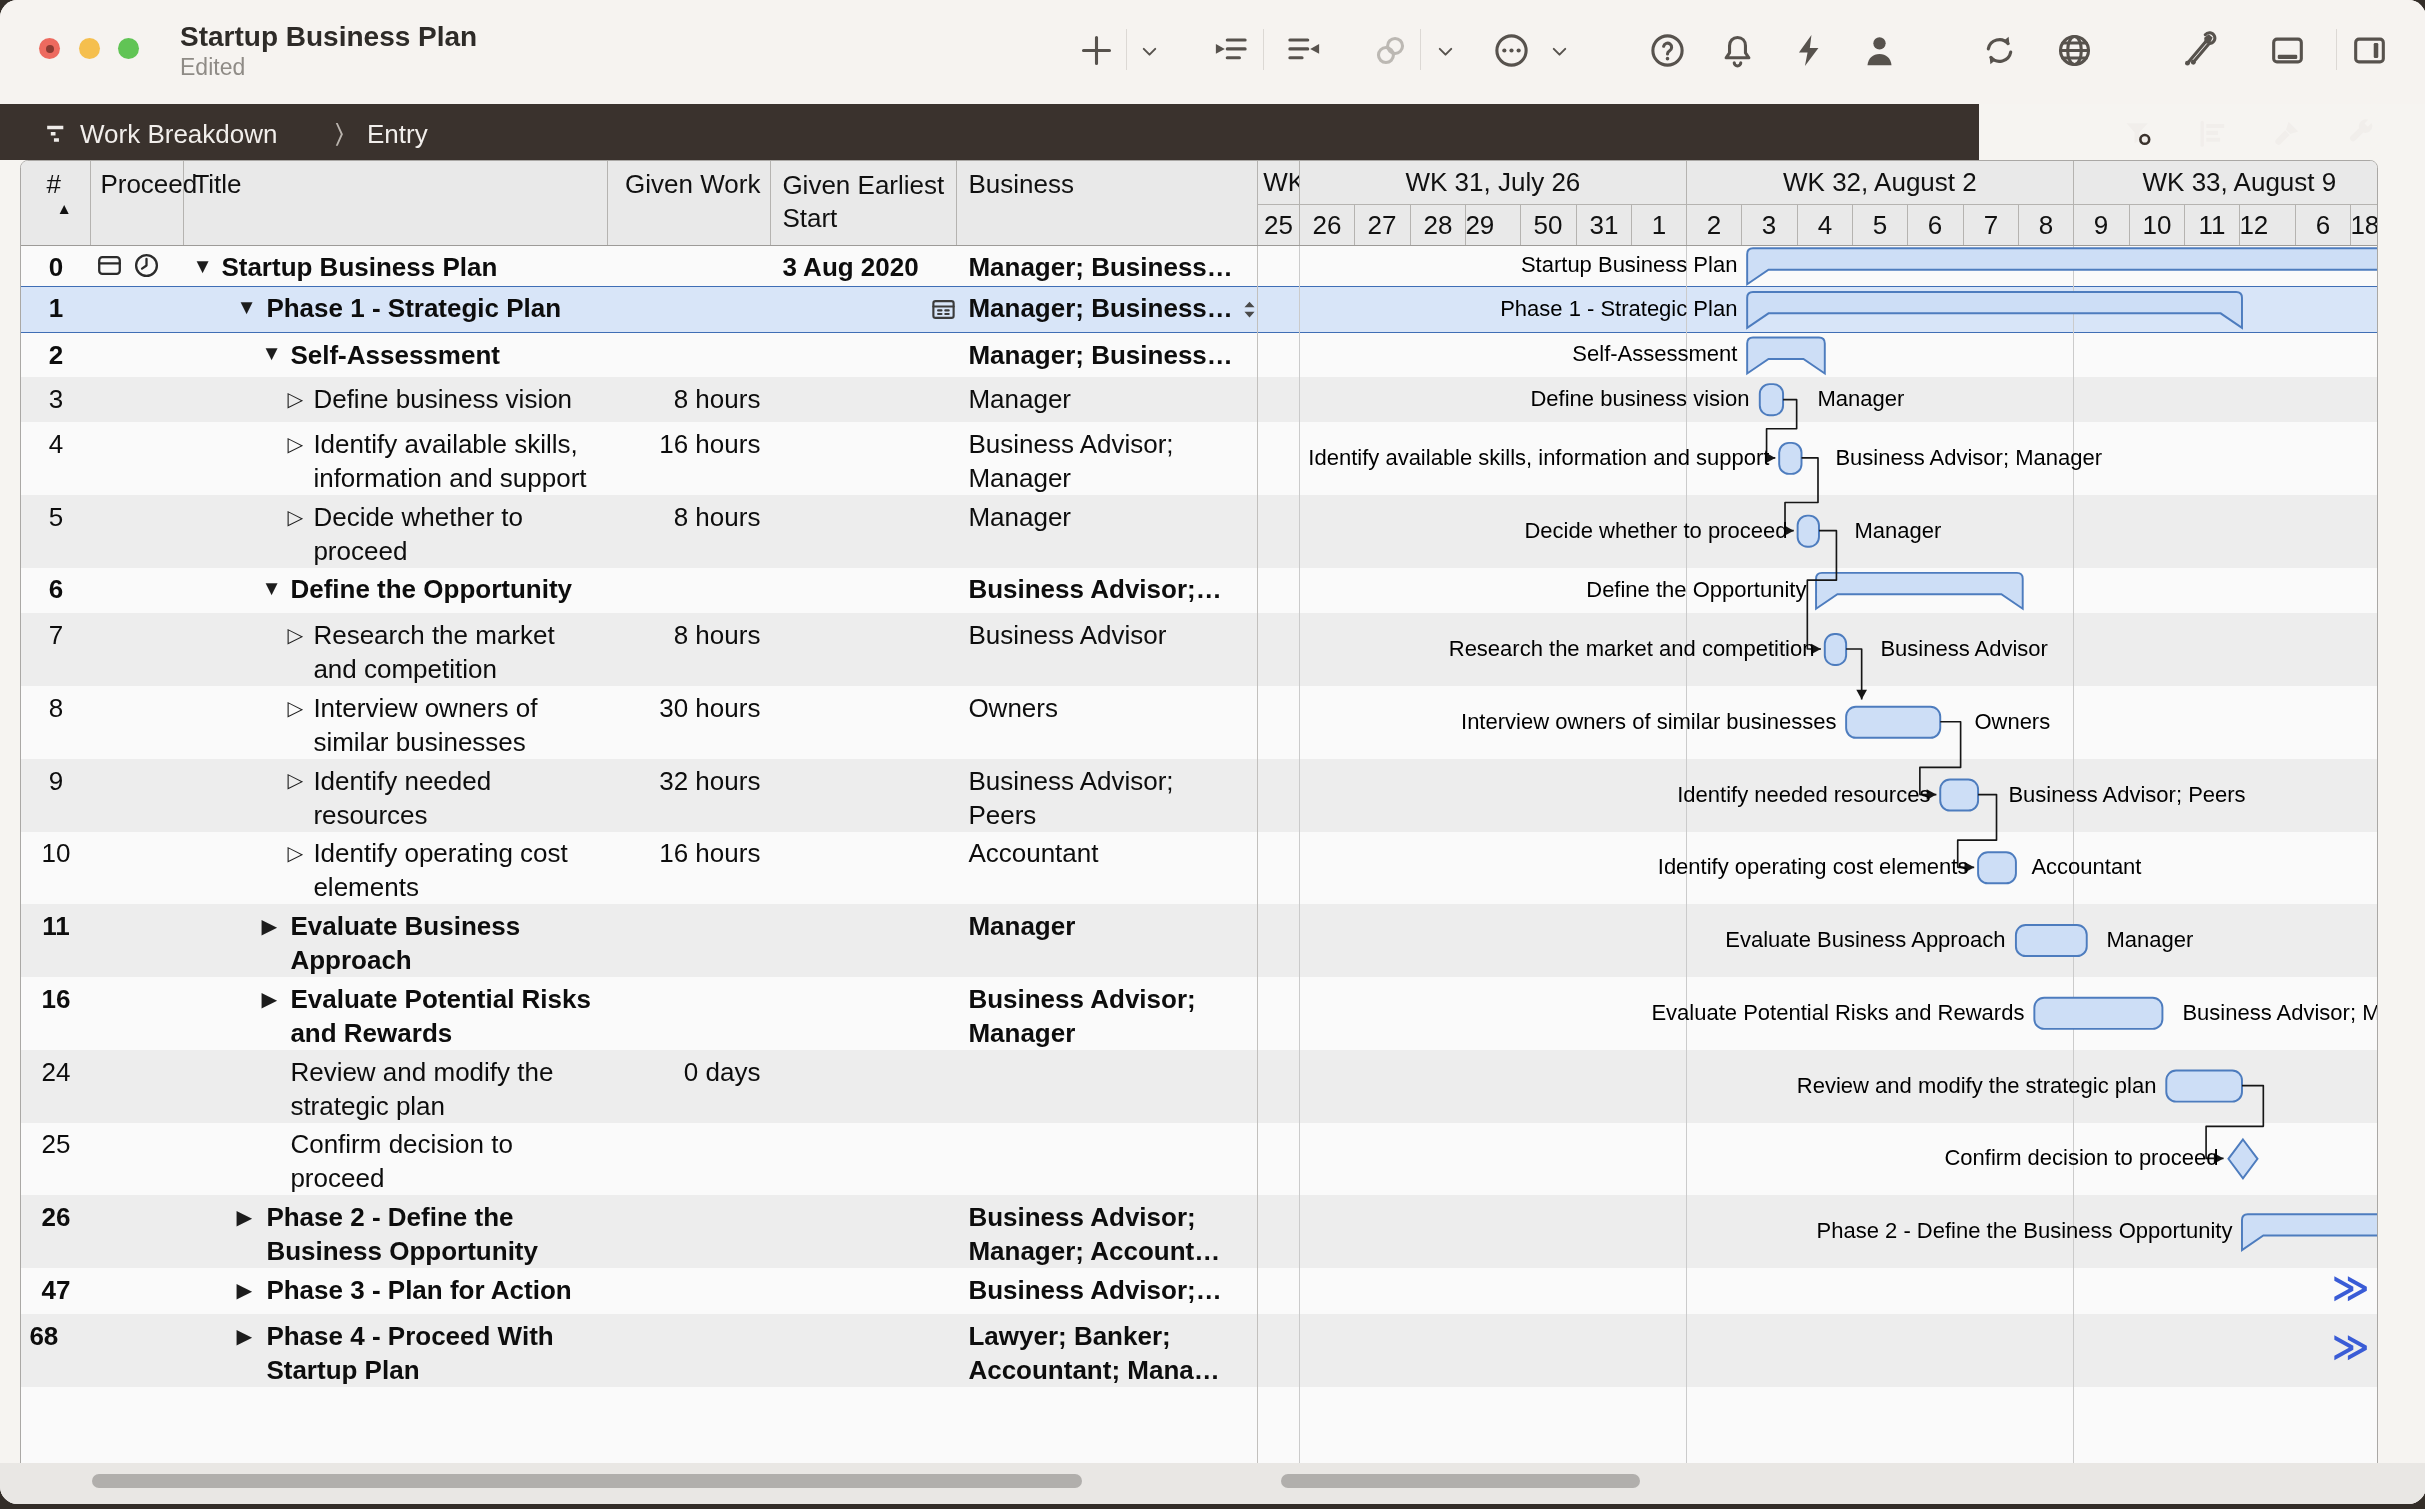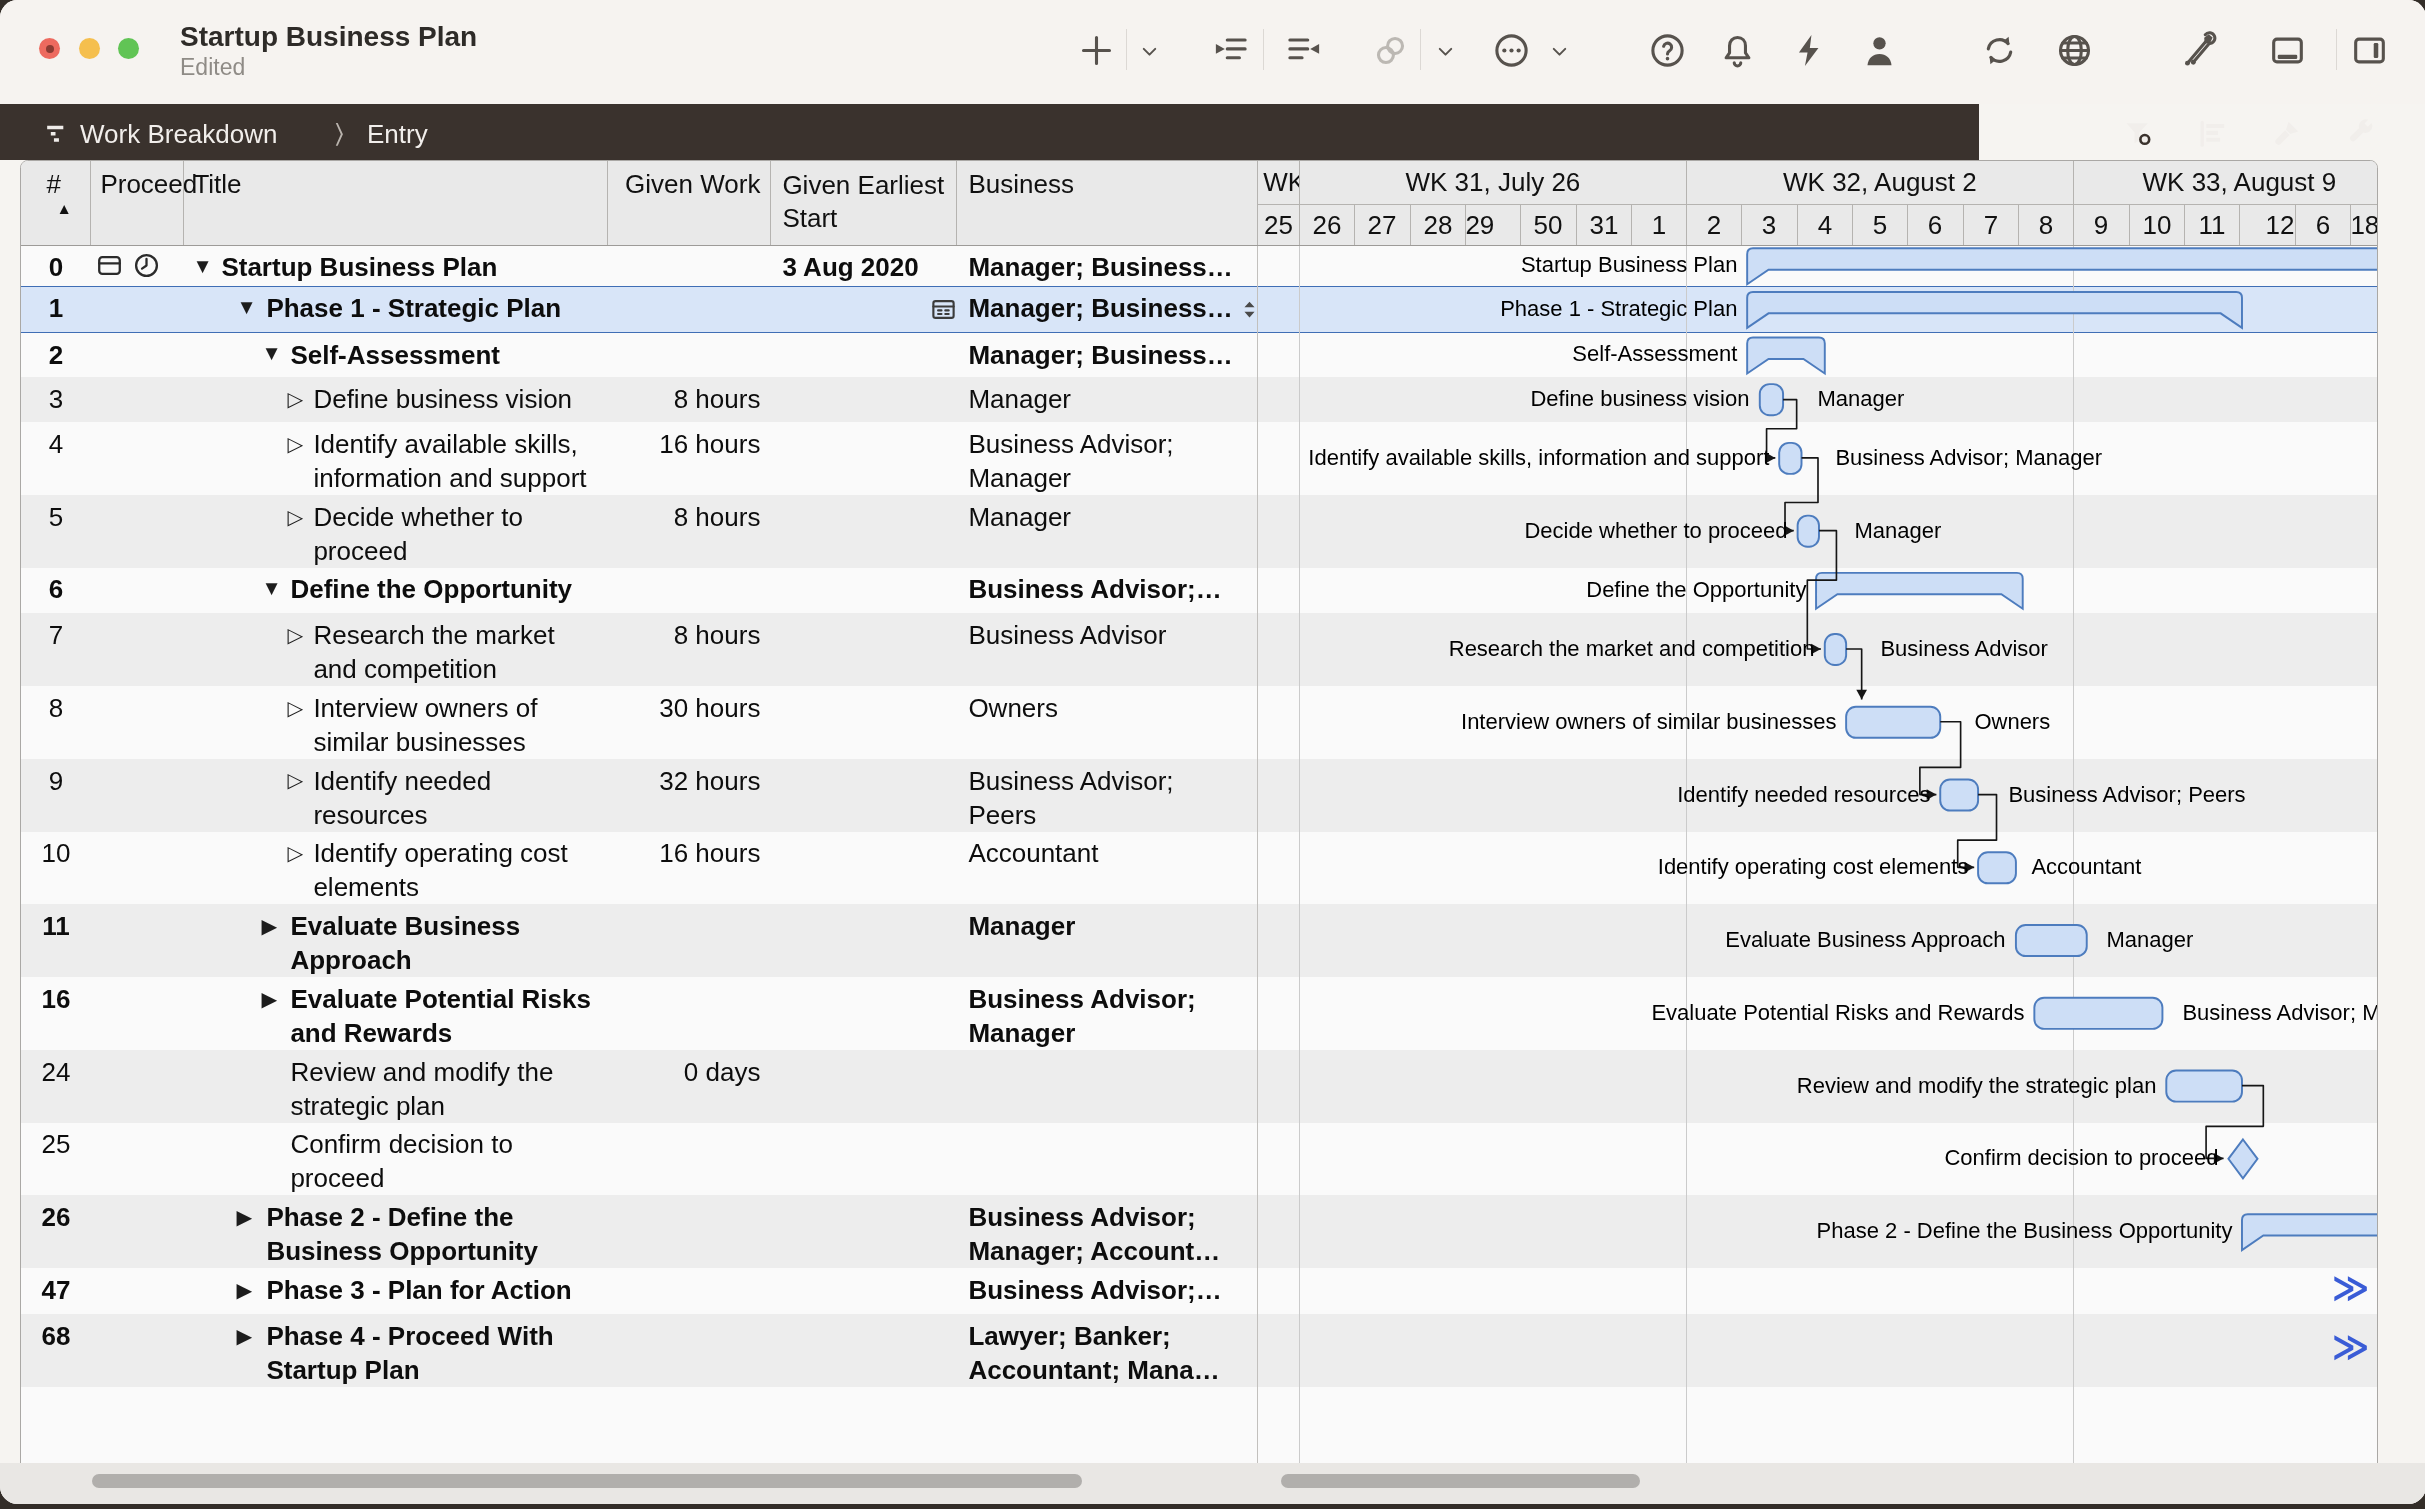--- a/index.html
+++ b/index.html
@@ -327,21 +327,21 @@
         <div class="cell" style="left:0;top:966px;width:69px;text-align:center">25</div>
         <div class="cell" style="left:269px;top:966px;width:310px">Confirm decision to proceed</div>
         <div class="cell b" style="left:0;top:1039px;width:69px;text-align:center">26</div>
         <div class="tri" style="left:215px;top:1044px">▶</div>
         <div class="cell b" style="left:245px;top:1039px;width:334px">Phase 2 - Define the Business Opportunity</div>
         <div class="cell b" style="left:947px;top:1039px;width:274px">Business Advisor; Manager; Account…</div>
         <div class="cell b" style="left:0;top:1112px;width:69px;text-align:center">47</div>
         <div class="tri" style="left:215px;top:1117px">▶</div>
         <div class="cell b" style="left:245px;top:1112px;width:334px">Phase 3 - Plan for Action</div>
         <div class="cell b" style="left:947px;top:1112px;width:274px">Business Advisor;…</div>
-        <div class="cell b" style="left:0;top:1158px;width:69px;text-align:center">68</div>
+        <div class="cell b" style="left:8px;top:1158px;width:69px;text-align:left">68</div>
         <div class="tri" style="left:215px;top:1163px">▶</div>
         <div class="cell b" style="left:245px;top:1158px;width:334px">Phase 4 - Proceed With Startup Plan</div>
         <div class="cell b" style="left:947px;top:1158px;width:274px">Lawyer; Banker; Accountant; Mana…</div>
       </div>
     <svg id="gantt-svg" width="2356" height="1303" style="position:absolute;left:0;top:0;pointer-events:none;" viewBox="0 0 2428 1343">
         <path d="M1785 90 H2434 V112 H1801 L1779 127 V96 Q1779 90 1785 90" fill="#cddef6" stroke="#4d7cbe" stroke-width="2" pointer-events="auto"></path>
         <path d="M1785 135 H2283 Q2289 135 2289 141 V172 L2267 157 H1801 L1779 172 V141 Q1779 135 1785 135 Z" fill="#cddef6" stroke="#4d7cbe" stroke-width="2" pointer-events="auto"></path>
         <path d="M1785 182 H1853 Q1859 182 1859 188 V219 L1837 204 H1801 L1779 219 V188 Q1779 182 1785 182 Z" fill="#cddef6" stroke="#4d7cbe" stroke-width="2" pointer-events="auto"></path>
         <rect x="1792" y="230" width="24" height="32" rx="10" fill="#cddef6" stroke="#4d7cbe" stroke-width="2" pointer-events="auto"></rect>
         <rect x="1812" y="290.5" width="23" height="32" rx="10" fill="#cddef6" stroke="#4d7cbe" stroke-width="2" pointer-events="auto"></rect>
@@ -452,21 +452,21 @@
         <div class="hdr-label" style="left:1997px;top:49px;width:55px;text-align:center">8</div>
         <div class="vline" style="left:2052px;top:43px;height:42px"></div>
         <div class="vline" style="left:2052px;top:0;height:43px"></div>
         <div class="hdr-label" style="left:2052px;top:5.8px;width:332px;text-align:center;padding-left:0px;box-sizing:border-box;overflow:hidden;white-space:nowrap">WK 33, August 9</div>
         <div class="hdr-label" style="left:2052px;top:49px;width:55px;text-align:center">9</div>
         <div class="vline" style="left:2108px;top:43px;height:42px"></div>
         <div class="hdr-label" style="left:2108px;top:49px;width:55px;text-align:center">10</div>
         <div class="vline" style="left:2163px;top:43px;height:42px"></div>
         <div class="hdr-label" style="left:2163px;top:49px;width:55px;text-align:center">11</div>
         <div class="vline" style="left:2218px;top:43px;height:42px"></div>
-        <div class="hdr-label" style="left:2218px;top:49px;width:55px;text-align:right">12</div>
+        <div class="hdr-label" style="left:2218px;top:49px;width:55px;text-align:left">12</div>
         <div class="vline" style="left:2274px;top:43px;height:42px"></div>
         <div class="hdr-label" style="left:2274px;top:49px;width:55px;text-align:center">6</div>
         <div class="vline" style="left:2329px;top:43px;height:42px"></div>
         <div class="hdr-label" style="left:2329px;top:49px;width:23px;text-align:center">18</div>
         <div class="hline" style="left:1236px;top:43px;width:1120px"></div>
         <div class="hline" style="left:0;top:84px;width:2356px;background:#9d9b98"></div>
       </div>
   </div>
 
   <div id="scrollzone">

